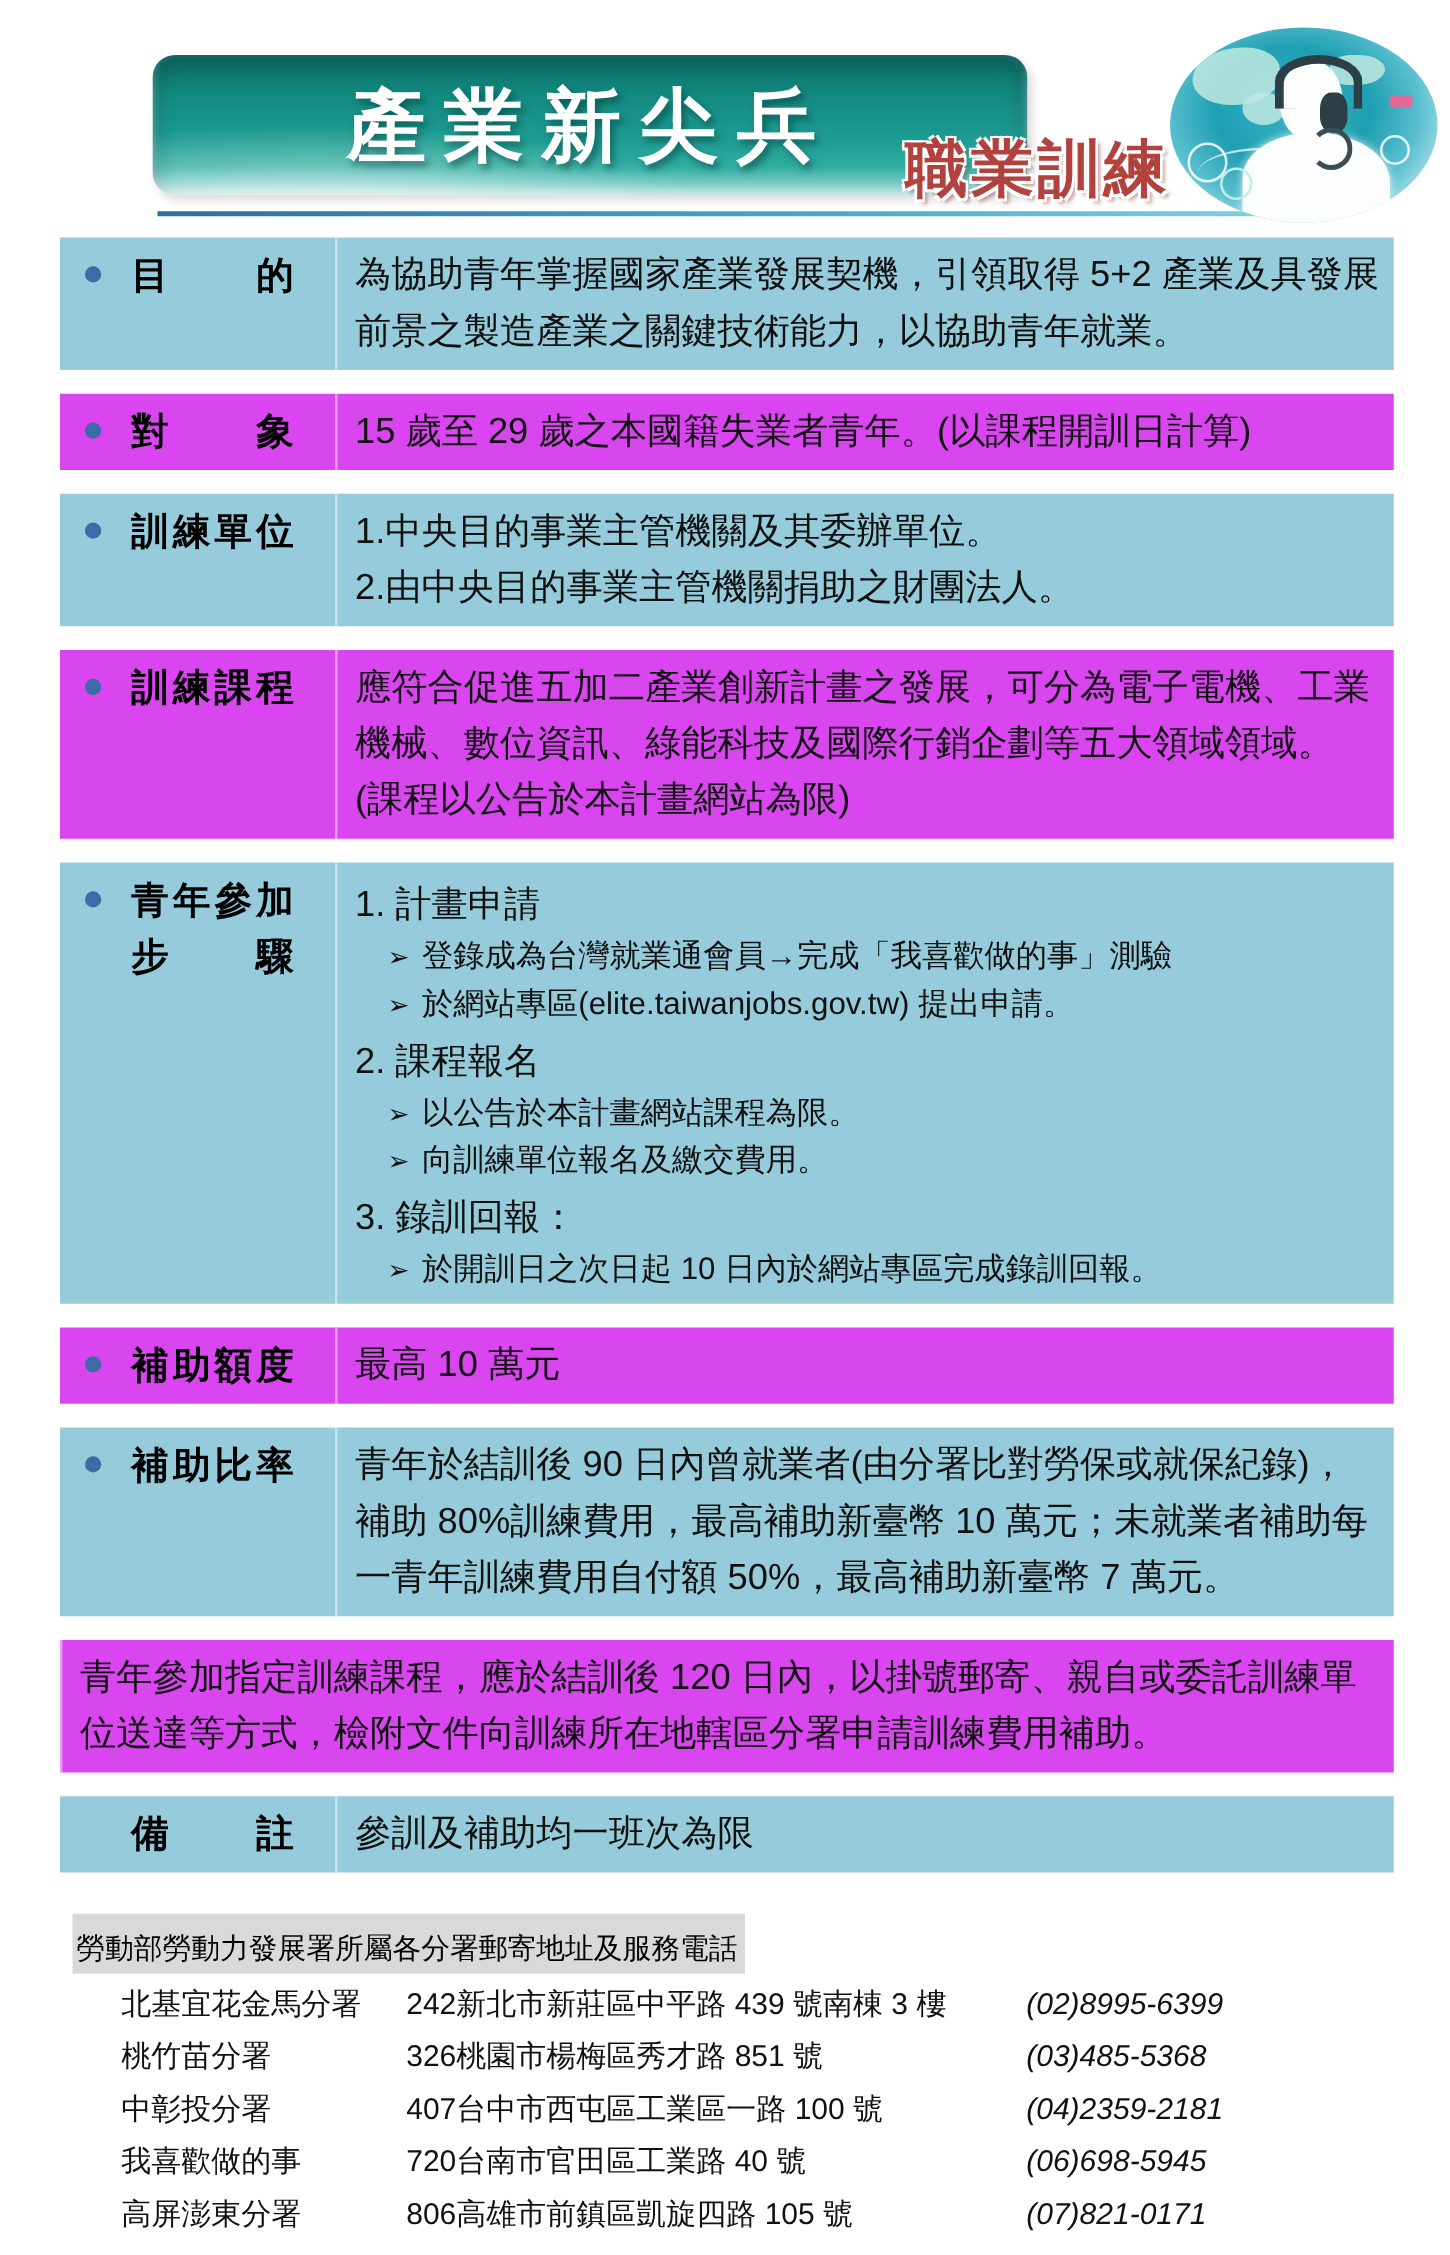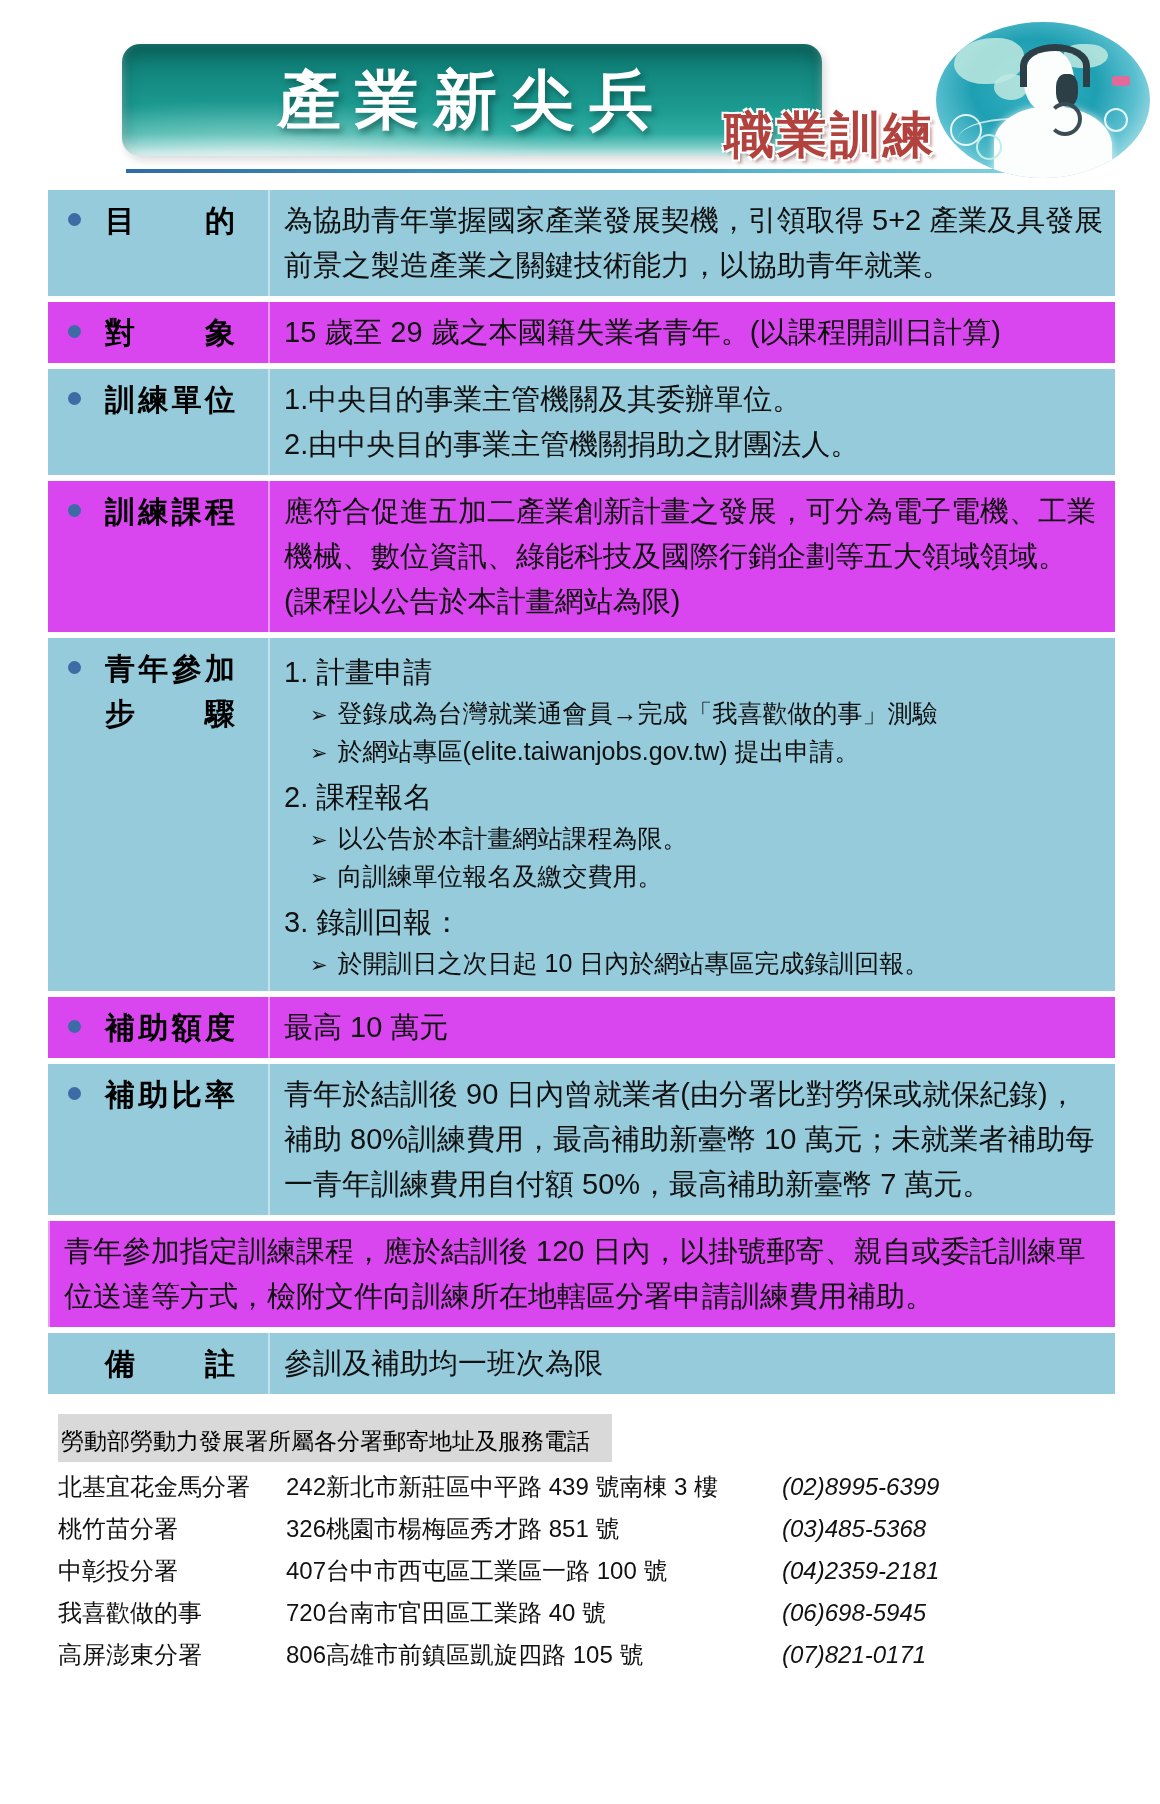--- a/index.html
+++ b/index.html
@@ -57,21 +57,21 @@
   .p-mic { position:absolute; left:112px; top:80px; width:26px; height:26px; border:4px solid #3a4d55; border-radius:50%; border-left-color:transparent; }
   .ring { position:absolute; border:2px solid rgba(255,255,255,.85); border-radius:50%; }
   .ring1 { left:14px; top:92px; width:28px; height:28px; }
   .ring2 { left:40px; top:112px; width:22px; height:22px; border-color:#bdf0e9; }
   .ring3 { left:168px; top:86px; width:20px; height:20px; }
   .dotpink { position:absolute; left:176px; top:54px; width:18px; height:10px; background:#e06a9a; border-radius:3px; }
   .sweep { position:absolute; left:22px; top:96px; width:110px; height:40px; border-top:2px solid rgba(255,255,255,.7); border-radius:50%; }
 
   
   .table { margin-left:48px; width:1067px; }
-  .row { position:relative; display:flex; margin-bottom:6px; }
+  .row { position:relative; display:flex; margin-bottom:19px; }
   .row.dark  { background:#96cbdc; }
   .row.light { background:#d946ef; }
   .labelcol { flex:0 0 220px; position:relative; padding:8px 0; }
   .bullet { position:absolute; left:20px; top:23px; width:13px; height:13px; border-radius:50%; background:#3c6ba6; }
   .label-line {
     margin-left:57px; width:130px;
     font-size:30px; font-weight:bold; line-height:45px; color:#000;
     text-align:justify; text-align-last:justify;
   }
   .contentcol {
@@ -80,25 +80,25 @@
     border-left:2px solid rgba(255,255,255,.45);
   }
   .step-title { font-size:29px; line-height:45px; margin-top:4px; }
   .sub { font-size:25px; line-height:37px; padding-left:26px; }
   .sub .arrow { margin-right:10px; font-size:21px; color:#111; }
 
   
   .f-title {
     display:inline-block; margin:14px 0 0 58px;
     background:#d9d9d9; color:#000;
-    font-size:23px; padding:12px 22px 5px 3px;
+    font-size:23px; padding:12px 6px 5px 3px;
   }
   .offices { margin-top:4px; }
   .office-row { display:flex; margin-left:58px; font-size:24px; line-height:42px; color:#111; }
-  .o-name { flex:0 0 228px; }
+  .o-name { flex:0 0 228px;margin-left:39px; }
   .o-addr { flex:0 0 496px; }
   .o-phone { flex:1;font-style:italic; }
 </style>
 </head>
 <body>
 
 <div class="header">
   <div class="banner">
     <div class="banner-title">產業新尖兵</div>
   </div>

